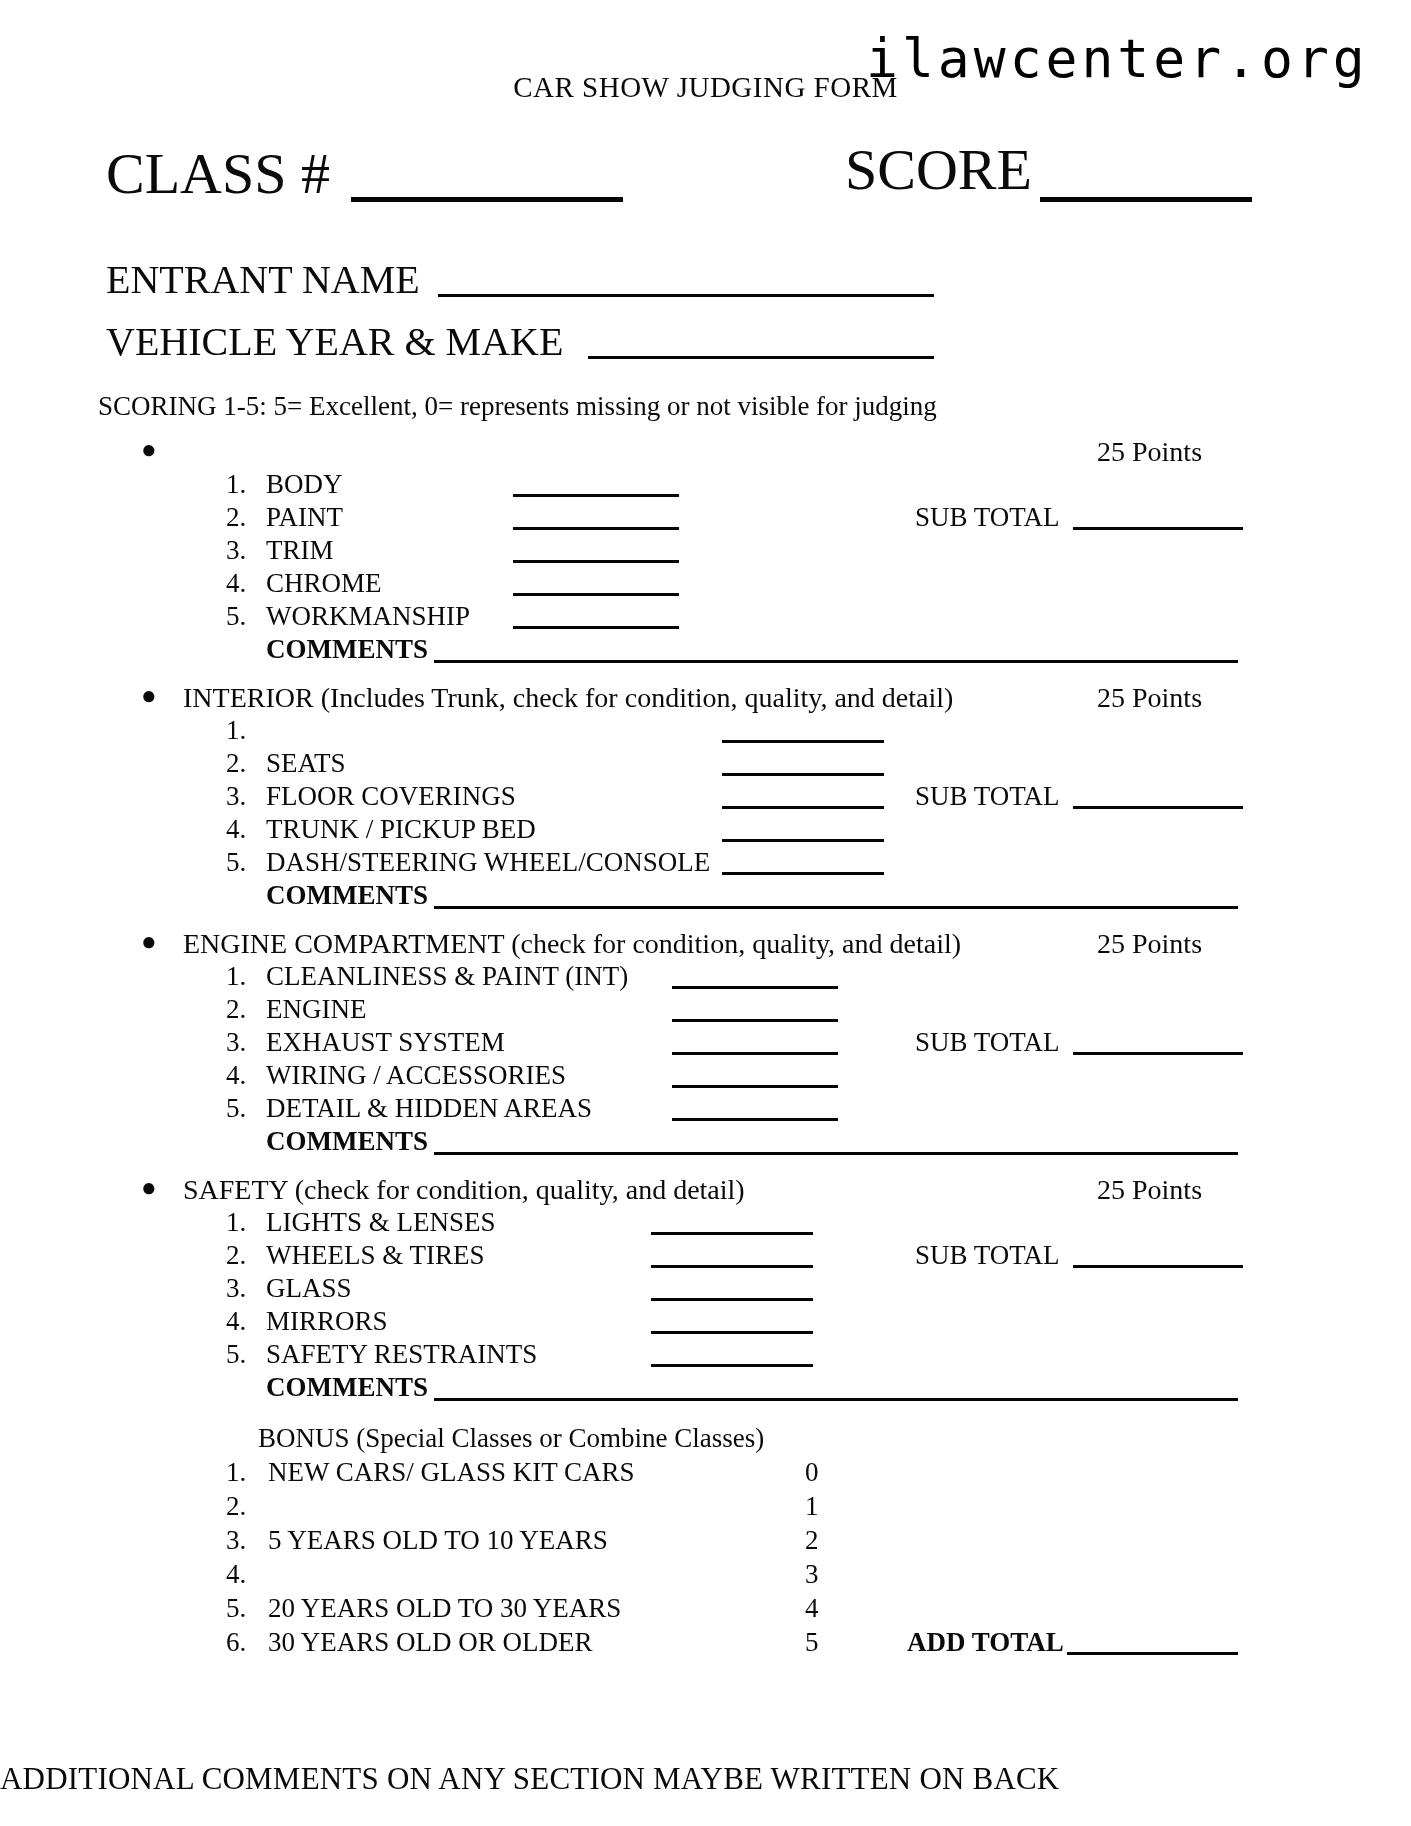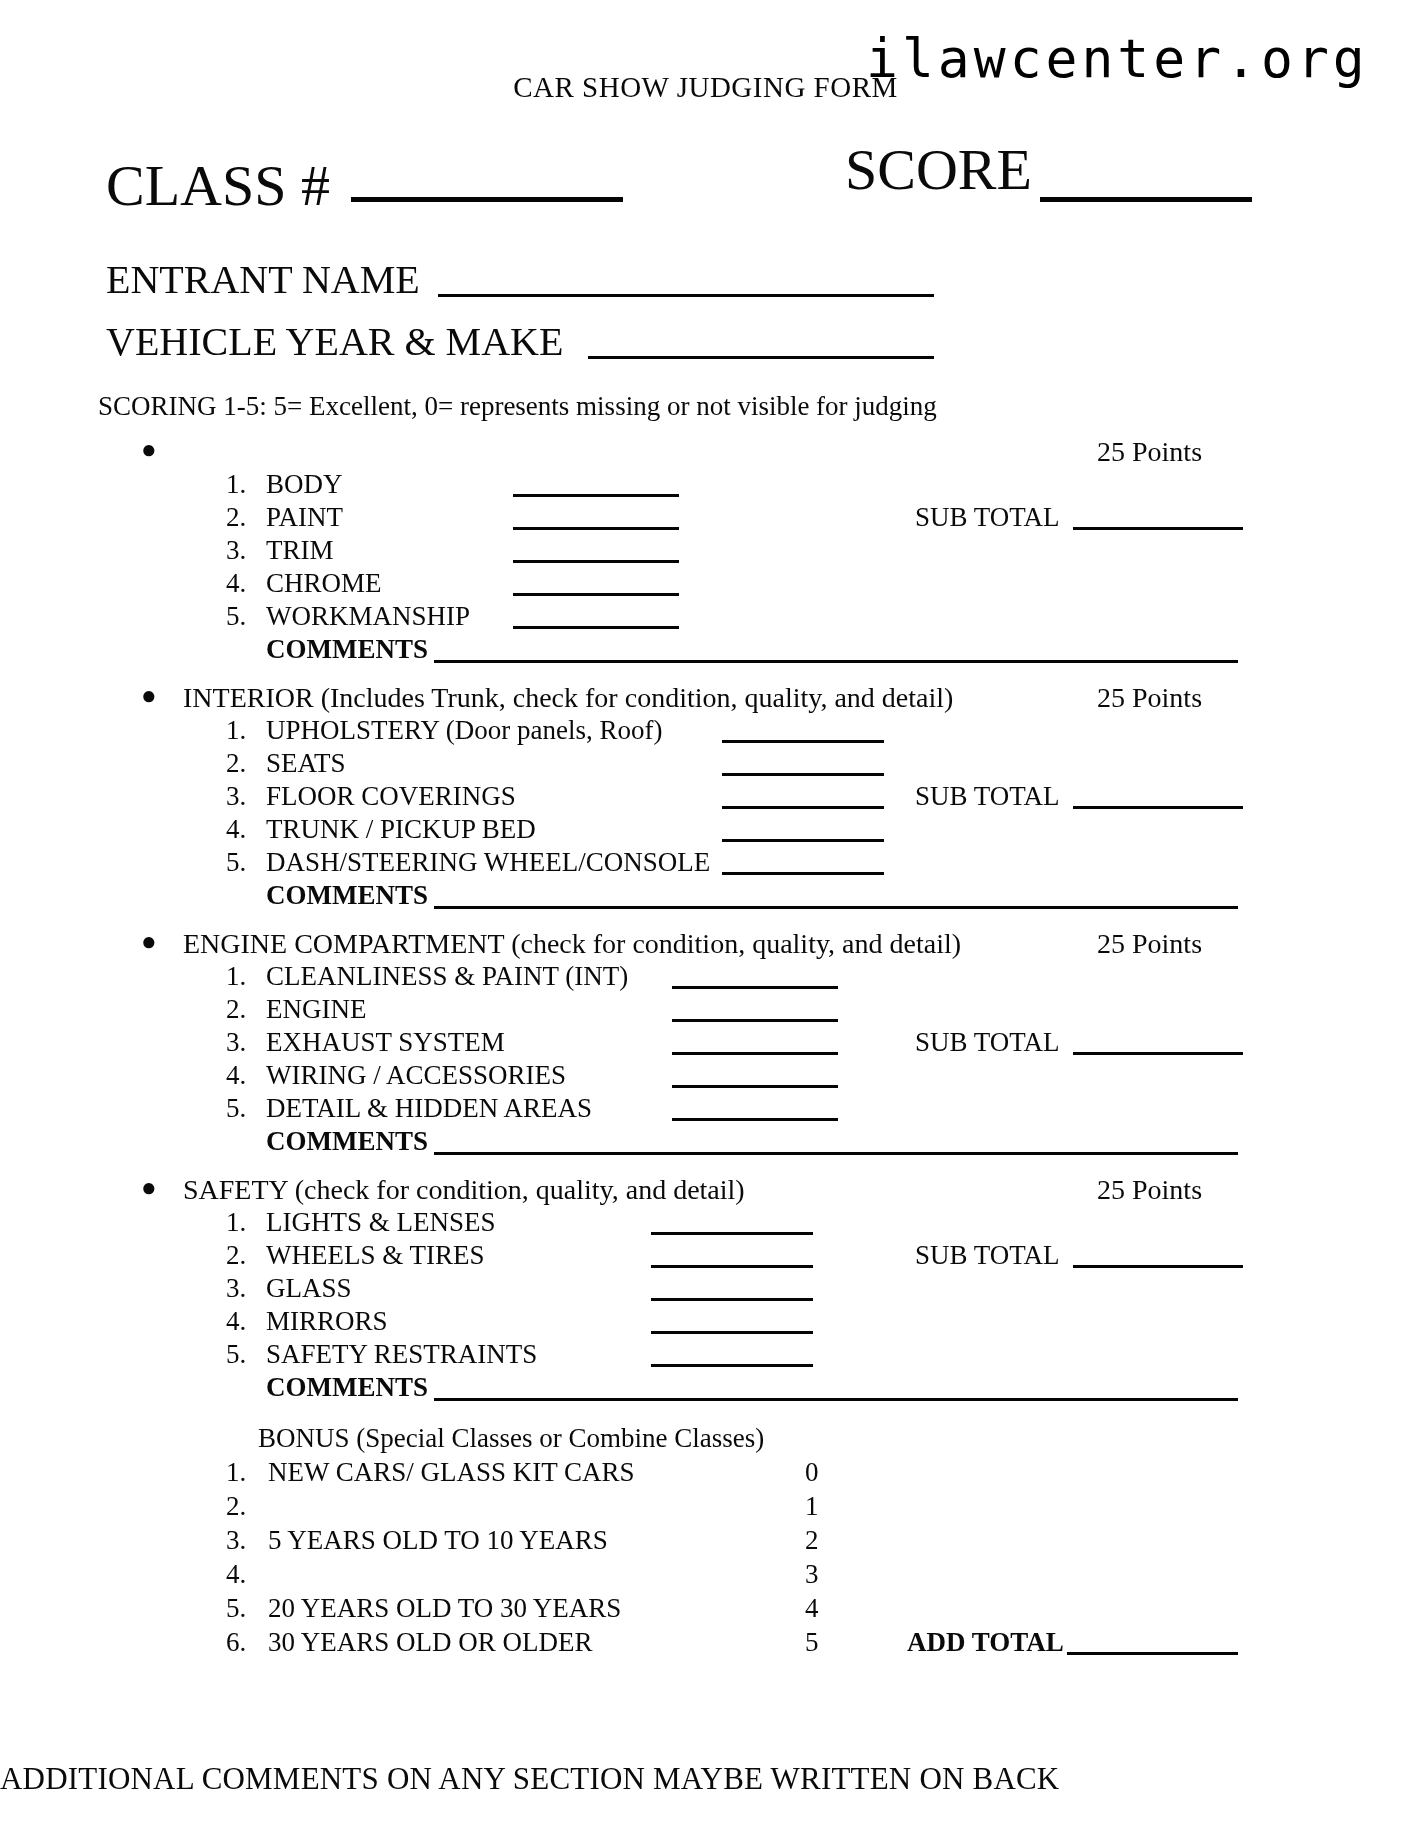--- a/index.html
+++ b/index.html
@@ -19,21 +19,21 @@
     white-space:nowrap;
   }
   .doc-title{
     padding-top:72px;text-align:center;
     font-size:29px;letter-spacing:.5px;line-height:30px;
   }
   .row{position:relative;width:100%;}
   .blank{position:absolute;border-bottom:3px solid #050505;}
   
   .class-row{height:76px;margin-top:30px;font-size:58px;line-height:76px;}
-  .class-label{position:absolute;left:106px;top:16px;}
+  .class-label{position:absolute;left:106px;top:4px;}
   .score-label{position:absolute;left:845px;top:0;}
   .class-blank{left:351px;width:272px;bottom:6px;border-bottom-width:5px;}
   .score-blank{left:1040px;width:212px;bottom:6px;border-bottom-width:5px;}
   .entrant-row{height:44px;margin-top:50px;font-size:40px;line-height:44px;text-align:center;}
   .vehicle-row{height:44px;margin-top:18px;font-size:40px;line-height:44px;padding-left:39px;}
   .big-label{position:absolute;left:106px;top:0;}
   .entrant-blank{left:438px;width:496px;bottom:5px;}
   .vehicle-blank{left:588px;width:346px;bottom:5px;}
   .scoring-row{height:28px;margin-top:28px;font-size:27px;line-height:28px;}
   .scoring-note{position:absolute;left:98px;top:0;}
@@ -136,21 +136,20 @@
         </div>
       </div>
       <div class="section">
         <div class="sec-header">
           <span class="bullet">●</span>
           <span class="sec-title">INTERIOR (Includes Trunk, check for condition, quality, and detail)</span>
           <span class="sec-points">25 Points</span>
         </div>
         <div class="item-row">
           <span class="item-num">1.</span>
-          <span class="item-label">UPHOLSTERY (Door panels, Roof)</span>
           <span class="blank item-blank" style="left: 722px; width: 162px;"></span>
         </div>
         <div class="item-row">
           <span class="item-num">2.</span>
           <span class="item-label">SEATS</span>
           <span class="blank item-blank" style="left: 722px; width: 162px;"></span>
         </div>
         <div class="item-row">
           <span class="item-num">3.</span>
           <span class="item-label">FLOOR COVERINGS</span>

